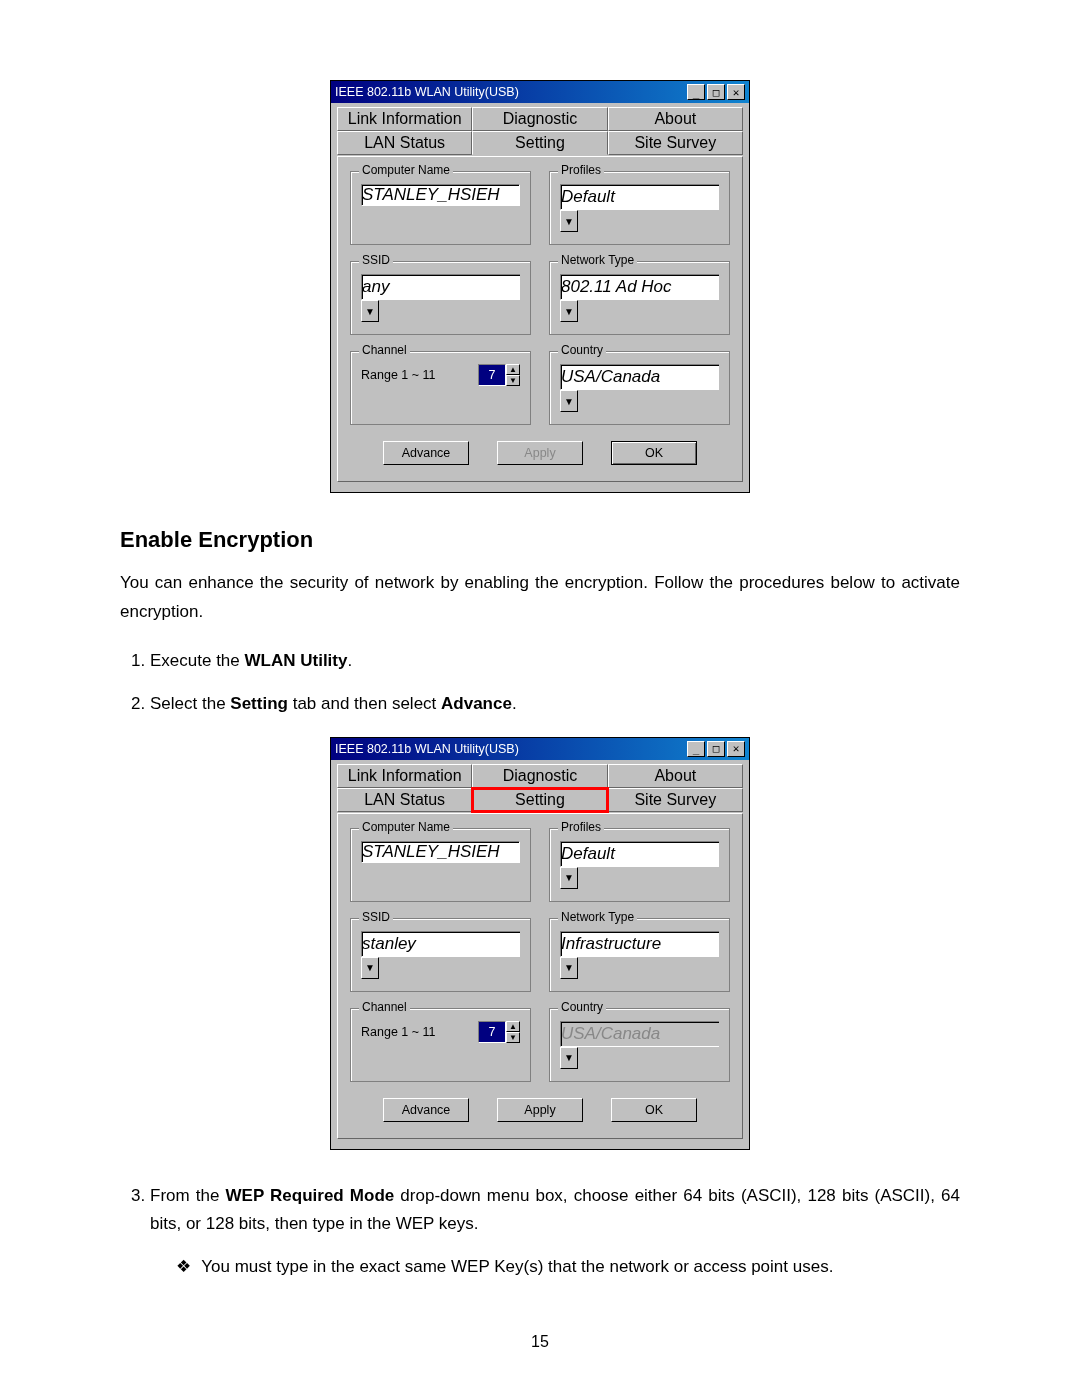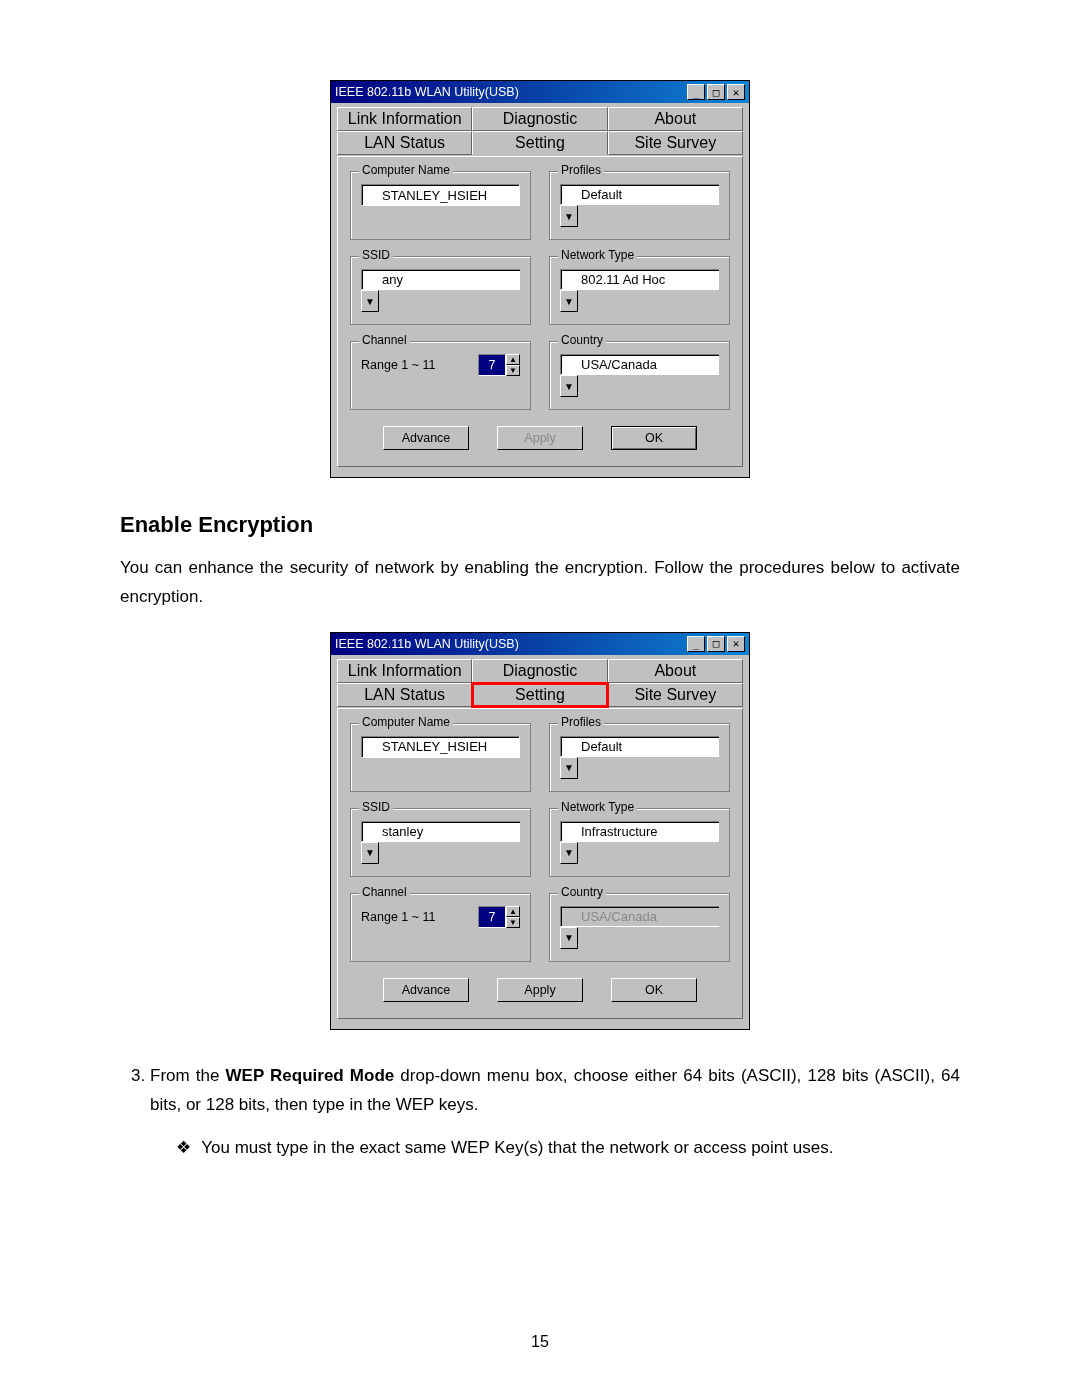--- a/index.html
+++ b/index.html
@@ -91,24 +91,25 @@
     background: #c0c0c0;
     padding: 0 3px;
     font-size: 12px;
   }
   .sunken {
     background: #fff;
     border-top: 1px solid #808080; border-left: 1px solid #808080;
     border-right: 1px solid #fff; border-bottom: 1px solid #fff;
     box-shadow: inset 1px 1px 0 #000;
     height: 22px;
-    padding: 2px 20px;
-    font-size: 13px;
+    padding: 2px 0;
+    font-size: 17px;
     display: flex; align-items: center;
     overflow: hidden;
+    font-style: italic;
   }
   .sunken.disabled { color: #888; background:#c0c0c0; }
   .dropdown { display:flex;flex-direction:column; }
   .dropdown .sunken { flex:1; border-right: none; }
   .dd-btn {
     width: 18px; height: 22px;
     background: #c0c0c0;
     border-top: 1px solid #fff; border-left: 1px solid #fff;
     border-right: 1px solid #000; border-bottom: 1px solid #000;
     display:flex; align-items:center; justify-content:center;
@@ -274,20 +275,28 @@
           <div class="btn default">OK</div>
         </div>
 
       </div>
     </div>
   </div>
 
   <h2 class="section">Enable Encryption</h2>
   <p class="body">You can enhance the security of network by enabling the encryption.  Follow the procedures below to activate encryption.</p>
 
+  <ol class="steps">
+    <li>
+      <span>Execute the </span><b>WLAN Utility</b><span>.</span>
+    </li>
+    <li>
+      <span>Select the </span><b>Setting</b><span> tab and then select </span><b>Advance</b><span>.</span>
+    </li>
+  </ol>
 
   <div class="win95">
     <div class="titlebar">
       <span class="title-text">IEEE 802.11b WLAN Utility(USB)</span>
       <div class="win-btn">_</div>
       <div class="win-btn">□</div>
       <div class="win-btn">✕</div>
     </div>
     <div class="client">
       <div class="tab-strip">

